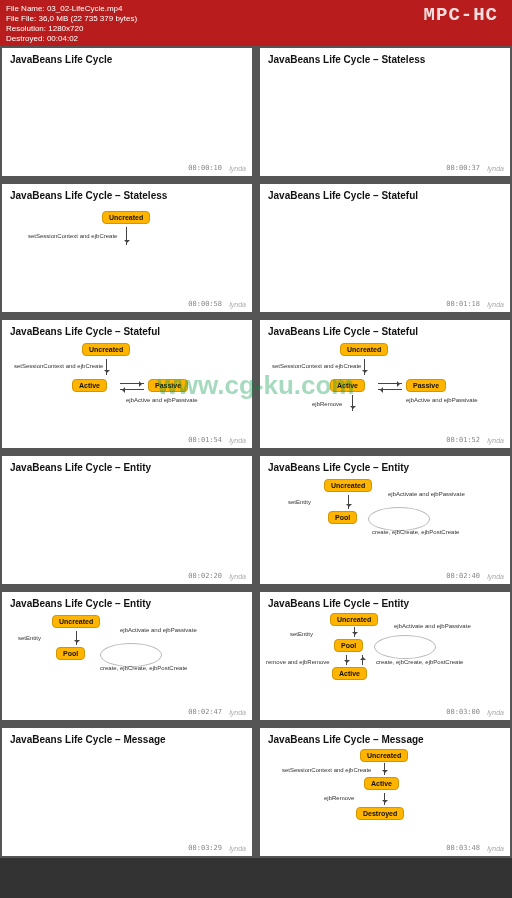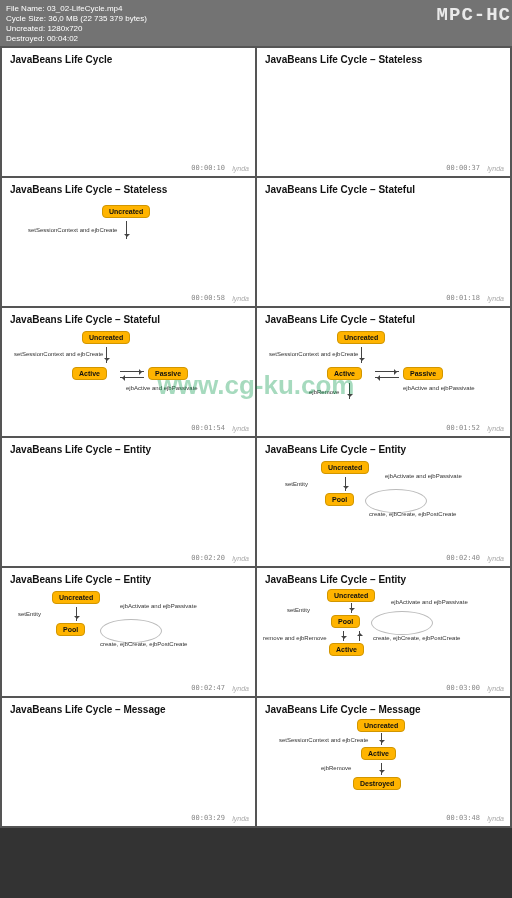--- a/index.html
+++ b/index.html
@@ -8,30 +8,30 @@
     background: #333;
     font-family: Arial, Helvetica, sans-serif;
     font-size: 8px;
     color: #111;
     width: 512px;
   }
   .header {
     display: flex;
     justify-content: space-between;
     align-items: flex-start;
-    padding: 4px 1px 2px 6px;
+    padding: 4px 14px 2px 6px;
     color: #fff;
-    background: #737373;
+    background: #b91c1c;
   }
   .meta-line { line-height: 1.25; font-size: 8px; }
   .app-logo  { font-size: 19px; font-weight: 900; letter-spacing: 1px; color: rgba(255,255,255,0.85); font-family: Liberation Mono, monospace; }
   .grid {
     display: grid;
     grid-template-columns: 1fr 1fr;
-    gap: 2px;
+    gap: 8px;
     padding: 2px;
     background: #555;
   }
   .thumb {
     background: #fff;
     position: relative;
     height: 128px;
     padding: 6px 8px 6px 8px;
     box-sizing: border-box;
     overflow: hidden;
@@ -99,22 +99,22 @@
     color: rgba(0,150,70,0.35);
     pointer-events: none;
   }
 </style>
 </head>
 <body>
 
 <div class="header">
   <div>
     <div class="meta-line"><span>File Name:</span> <span>03_02-LifeCycle.mp4</span></div>
-    <div class="meta-line"><span>Cycle Size:</span> <span>36,0 MB (22 735 379 bytes)</span></div>
-    <div class="meta-line"><span>Uncreated:</span> <span>1280x720</span></div>
+    <div class="meta-line"><span>File File:</span> <span>36,0 MB (22 735 379 bytes)</span></div>
+    <div class="meta-line"><span>Resolution:</span> <span>1280x720</span></div>
     <div class="meta-line"><span>Destroyed:</span> <span>00:04:02</span></div>
   </div>
   <div class="app-logo">MPC-HC</div>
 </div>
 
 <div class="grid">
 
   <div class="thumb">
     <div class="thumb-title">JavaBeans Life Cycle</div>
     <span class="thumb-ts">00:00:10</span>

